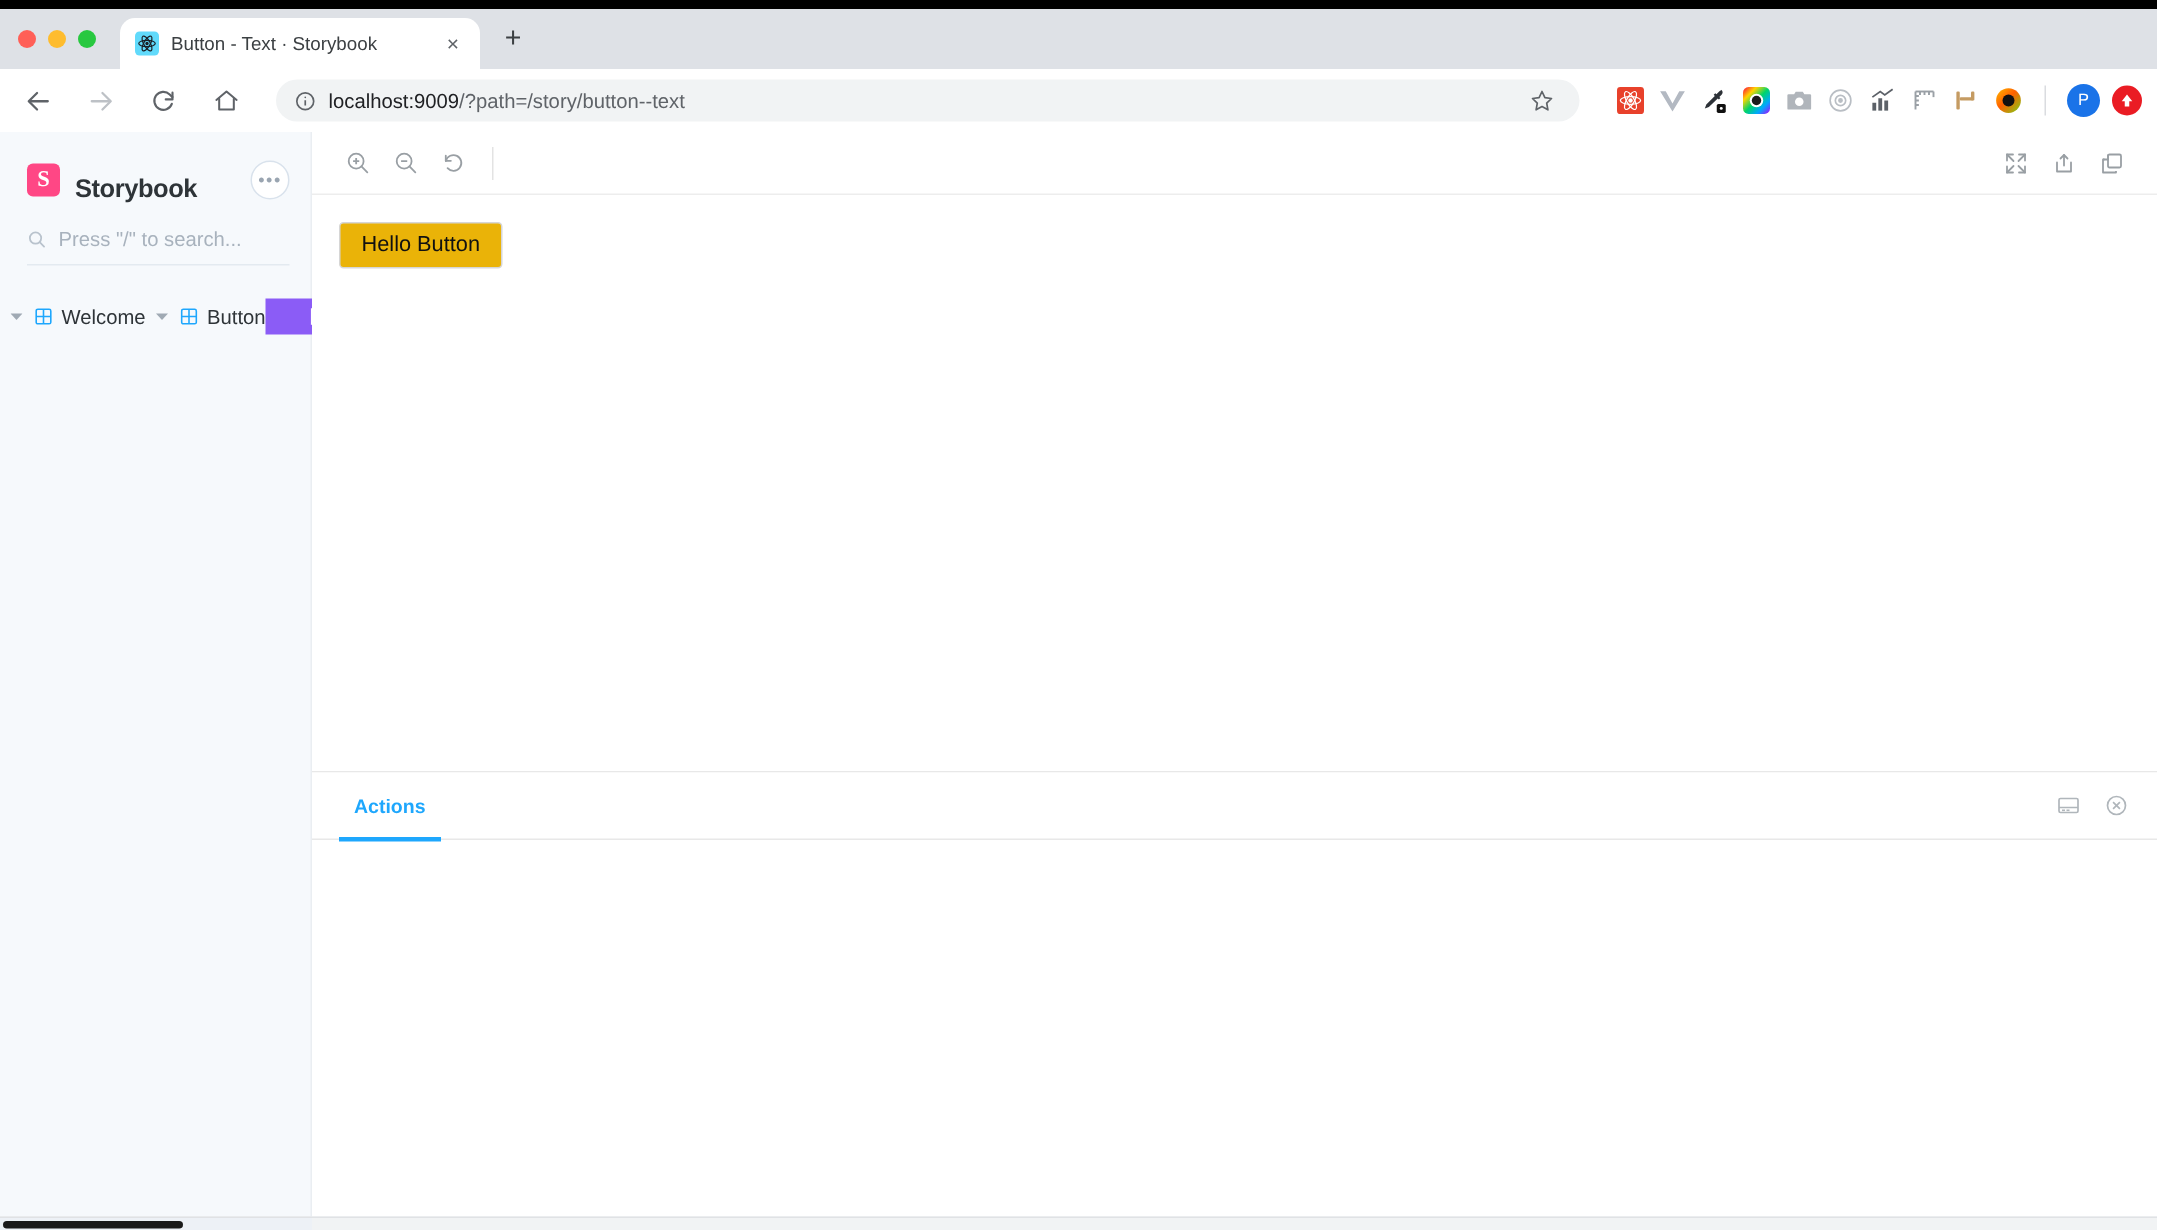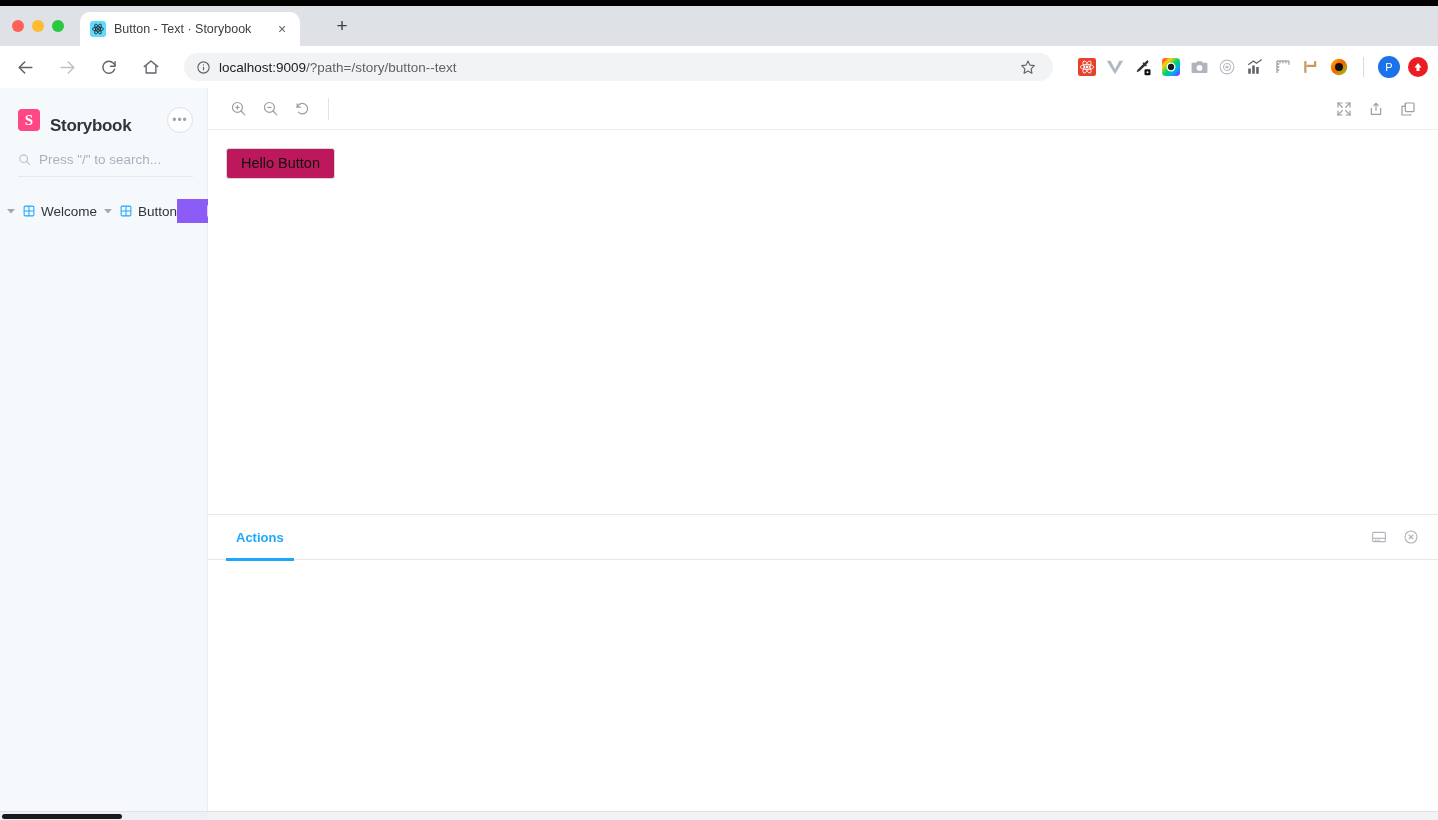--- a/index.html
+++ b/index.html
@@ -22,21 +22,21 @@
     position:relative; padding-left: 8px;
   }
   .traffic { display:flex; align-items:center; gap:8px; position:absolute; left:12px; top:14px; }
   .dot { width:12px; height:12px; border-radius:50%; }
   .dot.red { background:#ff5f57; }
   .dot.yellow { background:#febc2e; }
   .dot.green { background:#28c840; }
 
   .tab {
     position:absolute; left:80px; bottom:0;
-    width:220px; height:34px;
+    width:240px; height:34px;
     background:#ffffff;
     border-radius:10px 10px 0 0;
     display:flex; align-items:center; gap:8px;
     padding:0 10px;
   }
   .tab-favicon { width:16px; height:16px; border-radius:3px; background:#61dafb; position:relative; flex:none;
      display:flex; align-items:center; justify-content:center; }
   .tab-title { font-size:12.5px; color:#3c4043; white-space:nowrap; overflow:hidden; text-overflow:ellipsis; flex:1; }
   .tab-close { width:16px; height:16px; flex:none; display:flex; align-items:center; justify-content:center;
      color:#5f6368; font-size:14px; line-height:1; }
@@ -102,21 +102,21 @@
 
   .preview { display:flex; flex-direction:column; height:427px; flex:none; background:#fff;
      border-bottom:1px solid #e8e8e8; }
   .pv-toolbar { height:42px; display:flex; align-items:center; border-bottom:1px solid #ededed;
      padding:0 14px; gap:0; }
   .tb-btn { width:32px; height:30px; display:flex; align-items:center; justify-content:center; color:#999fa4; }
   .tb-sep { width:1px; height:22px; background:#e3e3e3; margin:0 10px; }
   .tb-spacer { flex:1; }
   .pv-stage { flex:1; padding:18px 18px; background:#fff; }
   .hello-btn {
-    display:inline-block; font-size:14.5px; color:#111; background:#be185d;
+    display:inline-block; font-size:14.5px; color:#111; background:#eab308;
     border:1px solid #d6d6d6; border-radius:3px; padding:6px 14px;
     font-family:"Liberation Sans", sans-serif; line-height:1.2;
   }
 
   .panel { flex:1; display:flex; flex-direction:column; background:#fff; min-height:0; position:relative; }
   .panel-tabs { height:45px; display:flex; align-items:center; border-bottom:1px solid #e8e8e8; padding:0 0 0 18px; }
   .ptab { height:45px; display:flex; align-items:center; padding:0 10px; font-size:13px; font-weight:bold;
      color:#8a8f94; position:relative; }
   .ptab.active { color:#1ea7fd; }
   .ptab.active::after { content:""; position:absolute; left:0; right:0; bottom:-1px; height:3px; background:#1ea7fd; }

